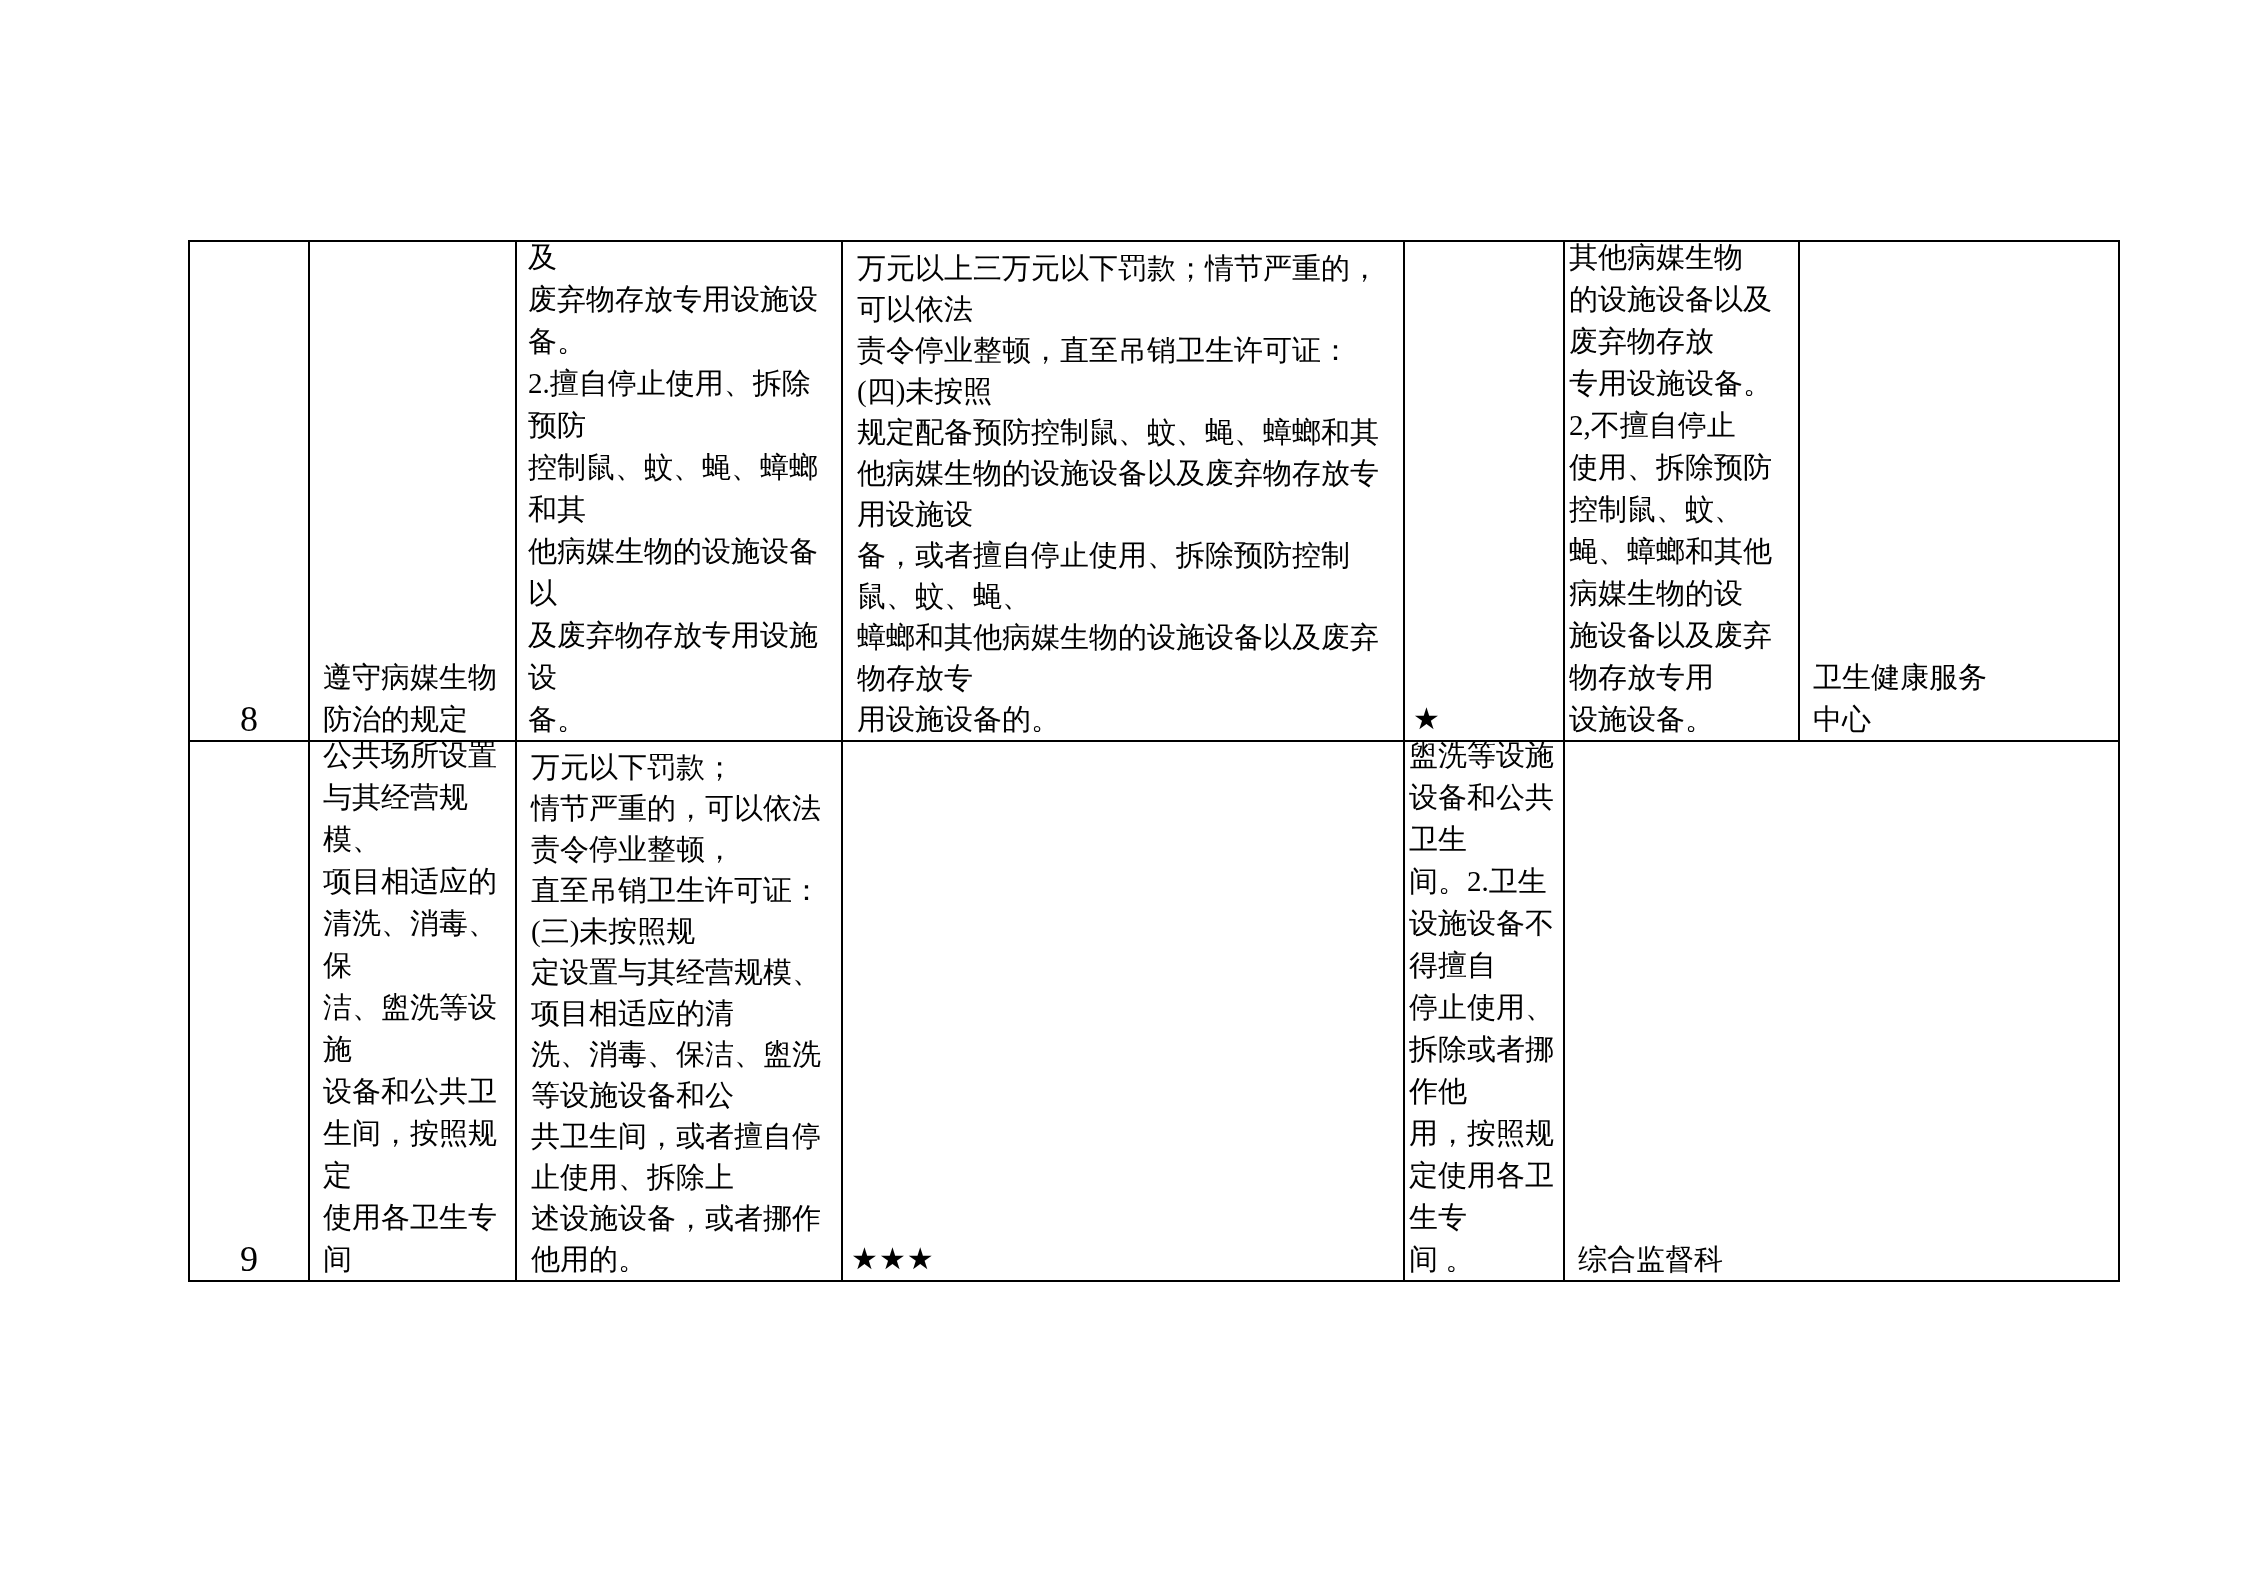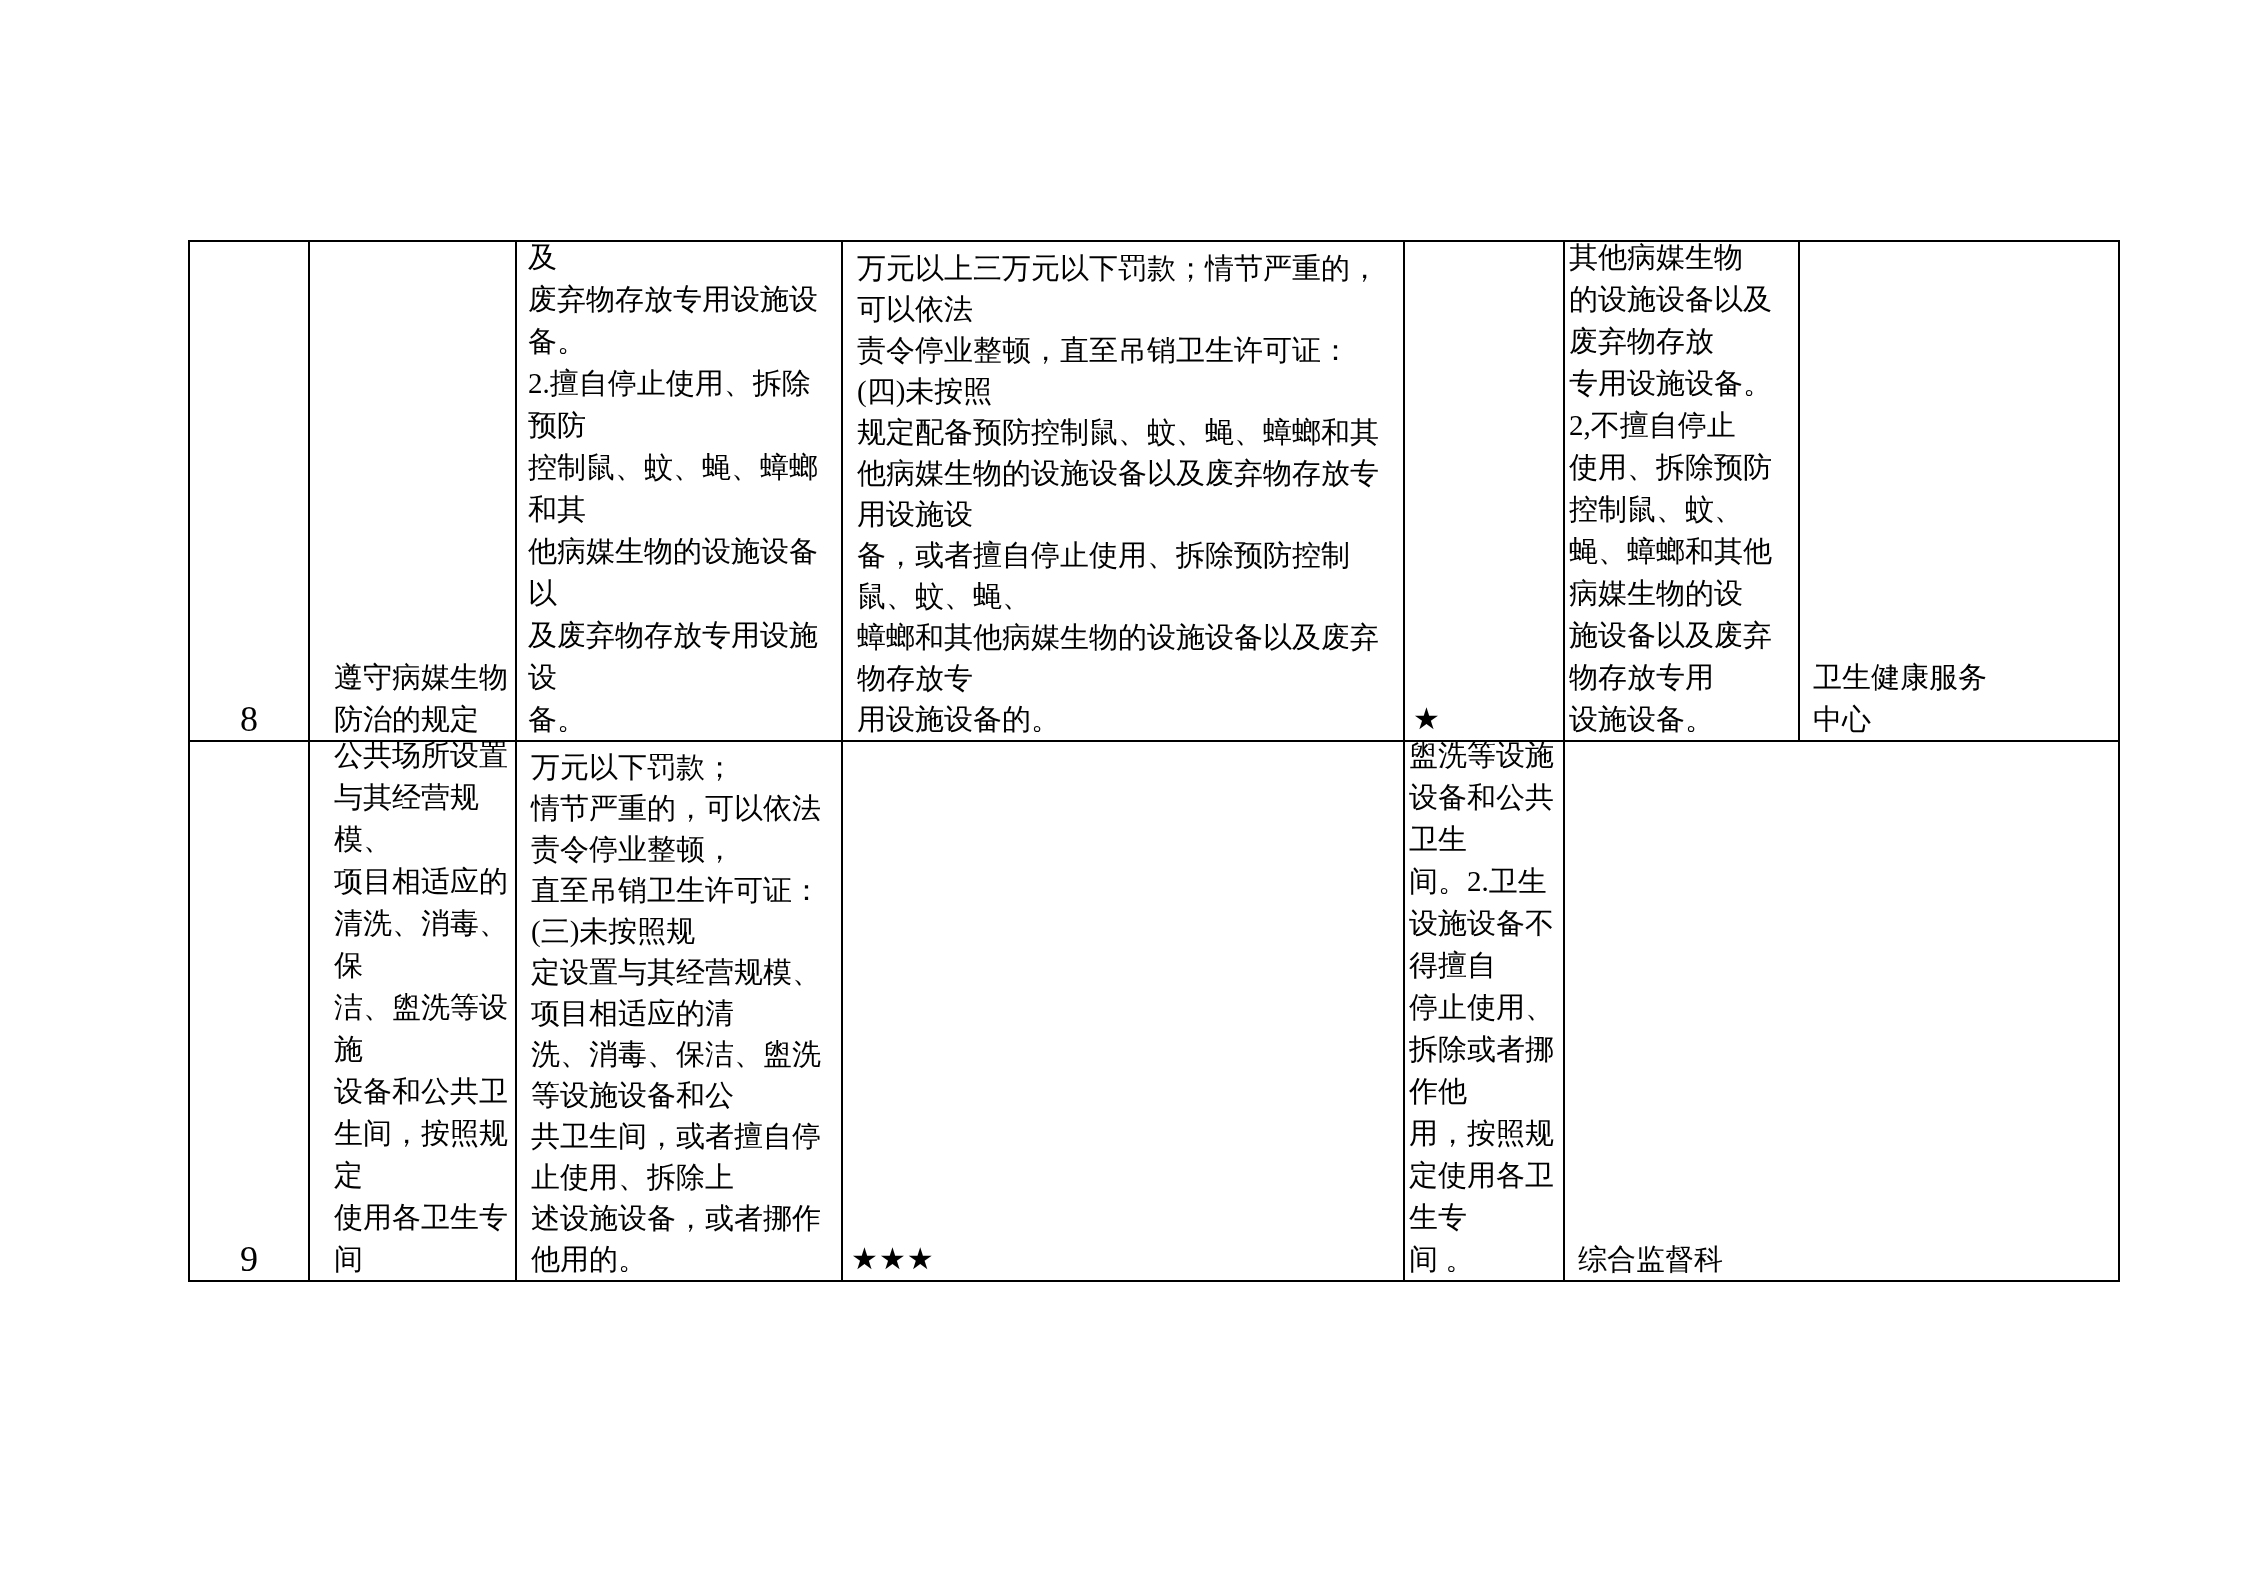--- a/index.html
+++ b/index.html
@@ -39,21 +39,21 @@
   .cell.last-row { border-bottom: none; }
   .txt {
     white-space: pre-wrap;
     font-size: 29px;
     line-height: 42px;
     color: #000000;
   }
   
   .c1 { justify-content: center; }
   .c1 .txt { font-size: 36px; line-height: 42px; }
-  .c2 .txt { padding-left: 24px; padding-right: 4px; }
+  .c2 .txt { padding-left: 13px; padding-right: 4px; }
   .c3 .txt { padding-left: 11px; padding-right: 4px; }
   .c4 .txt { padding-left: 14px; padding-right: 8px; line-height: 41px; }
   .c5 .txt { padding-left: 8px; font-size: 30px; letter-spacing: 1px; }
   .c6 .txt { padding-left: 4px; padding-right: 6px; }
   .c7 .txt { padding-left: 13px; padding-right: 6px; }
 </style>
 </head>
 <body>
 
 <div class="page">

